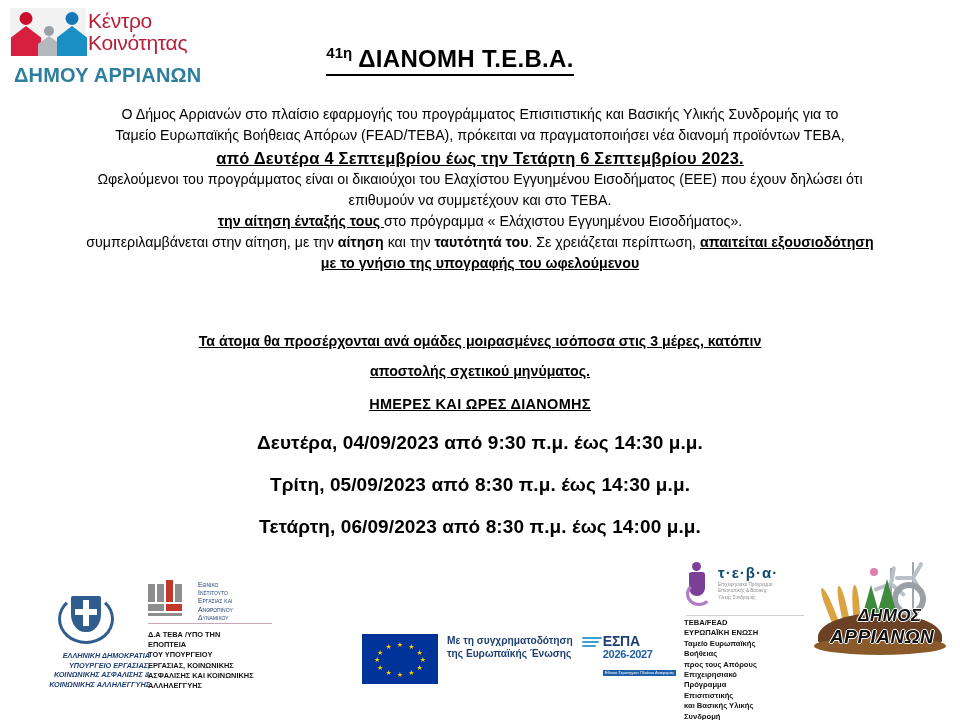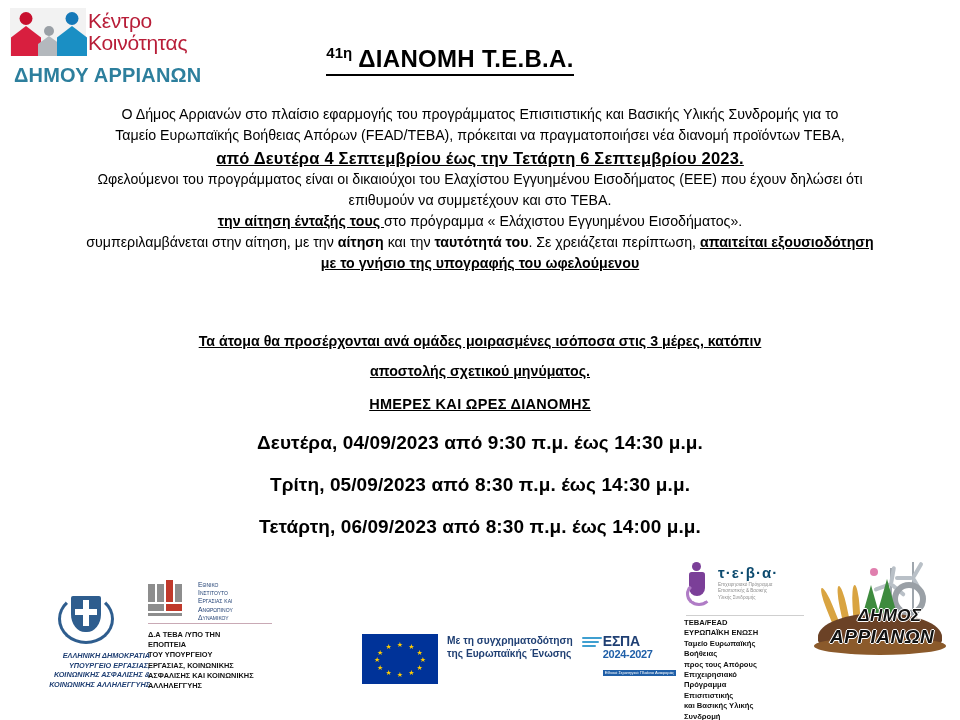--- a/index.html
+++ b/index.html
@@ -577,21 +577,21 @@
       <div>Με τη συγχρηματοδότηση</div>
       <div>της Ευρωπαϊκής Ένωσης</div>
     </div>
     <div class="espa">
       <div class="espa-waves">
         <i style="top:0;width:20px;"></i>
         <i style="top:4px;width:17px;"></i>
         <i style="top:8px;width:14px;"></i>
       </div>
       <div class="espa-name">ΕΣΠΑ</div>
-      <div class="espa-years">2024-2027</div>
+      <div class="espa-years">2026-2027</div>
       <div class="espa-foot">Εθνικό Στρατηγικό Πλαίσιο Αναφοράς</div>
     </div>
   </div>
 </div>
 
 <div class="footer-logo" id="teba">
   <div class="teba-head">
     <div class="teba-person">
       <div class="p-head"></div>
       <div class="p-body"></div>

